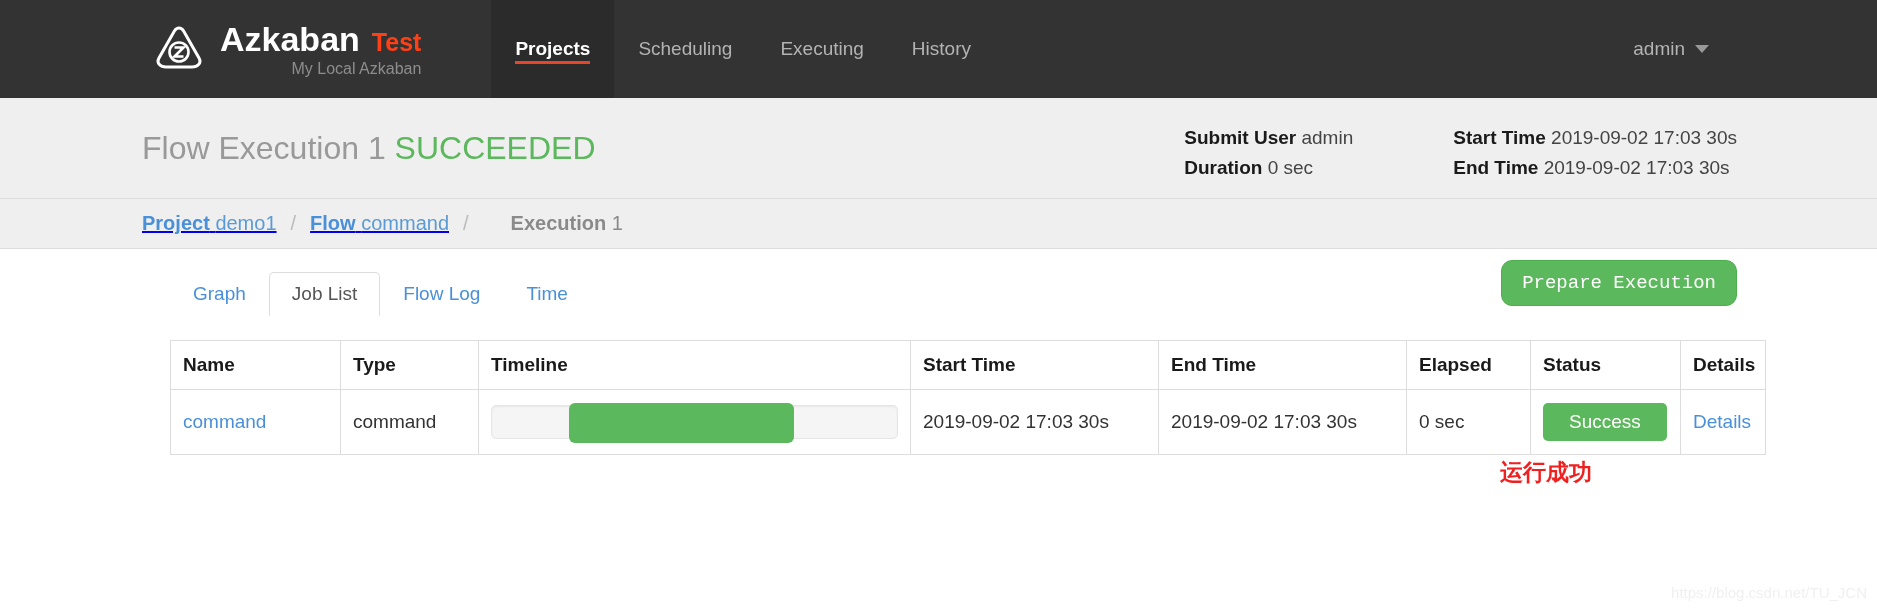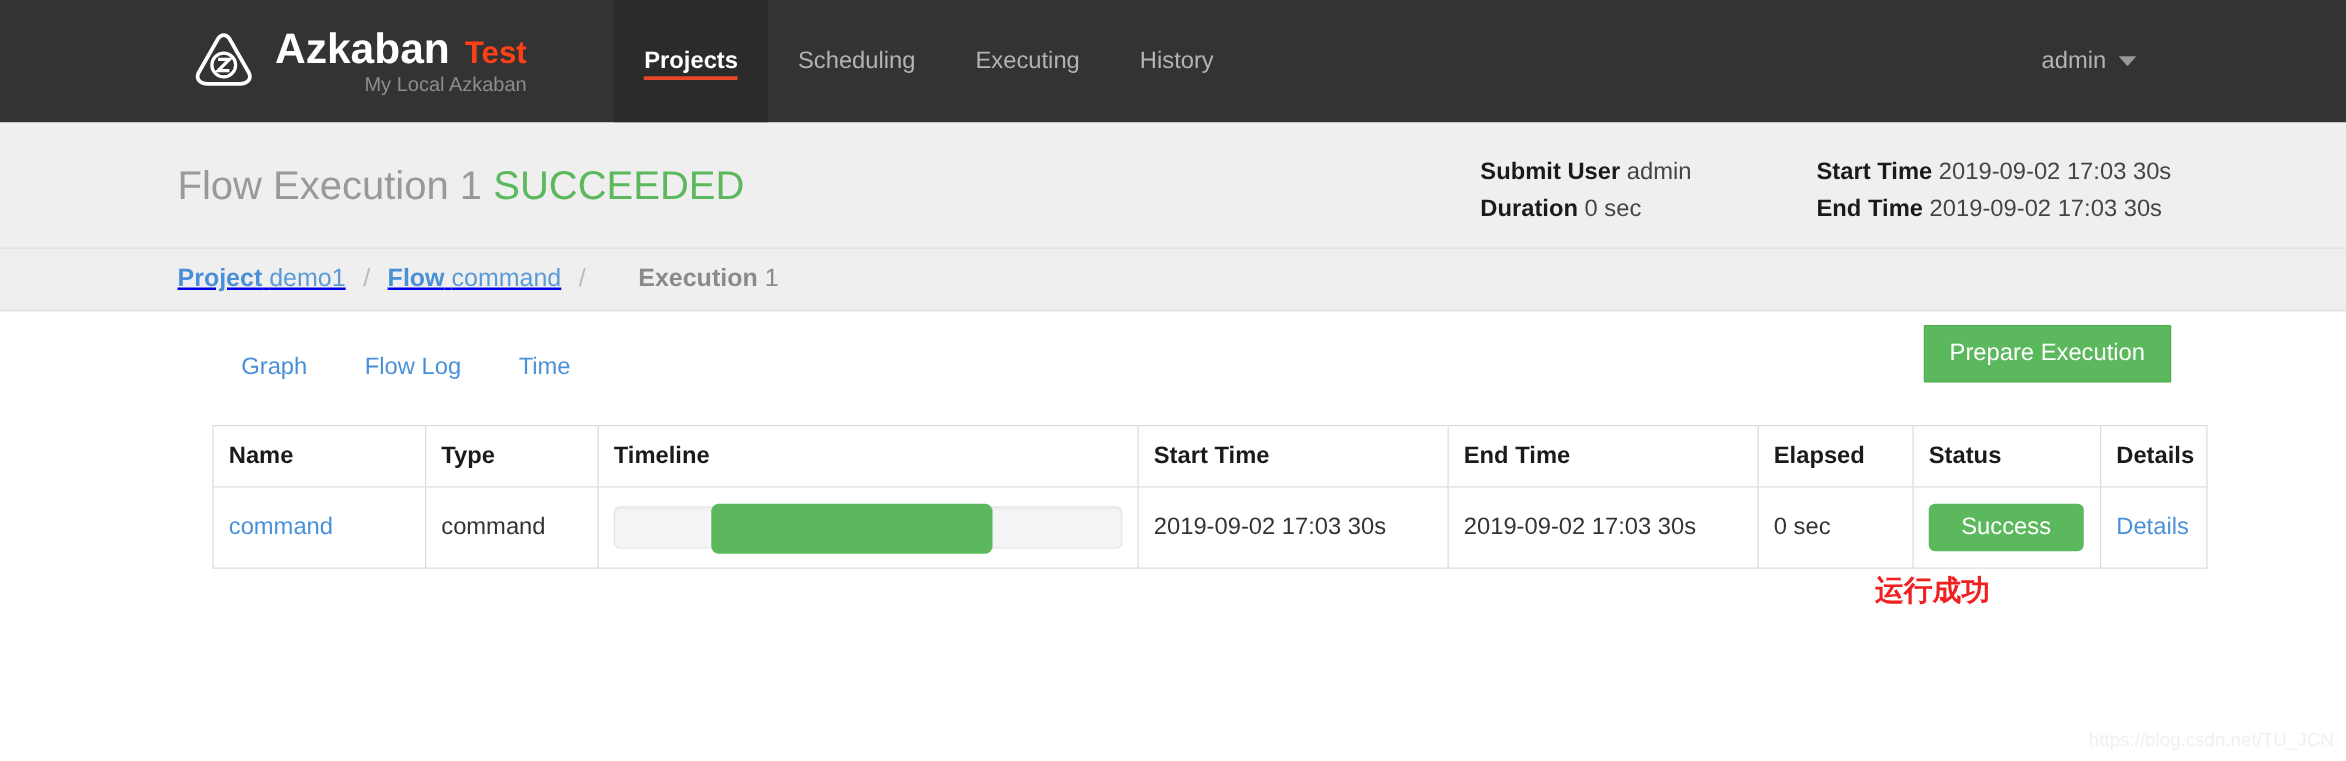--- a/index.html
+++ b/index.html
@@ -172,26 +172,27 @@
     border-bottom-color: #ffffff;
     position: relative;
     z-index: 2;
   }
   .btn-prepare {
     margin-left: auto;
     background: #5cb85c;
     color: #ffffff;
     font-size: 19px;
     border: 1px solid #4cae4c;
-    border-radius: 1px;
+    border-radius: 11px;
     padding: 11px 20px;
     line-height: 22px;
     cursor: pointer;
     align-self: flex-start;
     margin-top: -12px;
+    font-family: Liberation Mono, monospace;
   }
 
   
   table.joblist {
     width: 100%;
     border-collapse: collapse;
     margin-top: 24px;
     table-layout: fixed;
   }
   table.joblist th {
@@ -360,20 +361,21 @@
     <span class="crumb current">
       <span class="lbl">Execution</span>
       <span class="val">1</span>
     </span>
   </div>
 
   <div class="content">
 
     <div class="tabs-row">
       <a class="tab" href="#">Graph</a>
+      <a class="tab active" href="#">Job List</a>
       <a class="tab" href="#">Flow Log</a>
       <a class="tab" href="#">Time</a>
       <button class="btn-prepare">Prepare Execution</button>
     </div>
 
     <table class="joblist">
       <colgroup>
         <col class="col-name">
           <col class="col-type">
           <col class="col-tl">

